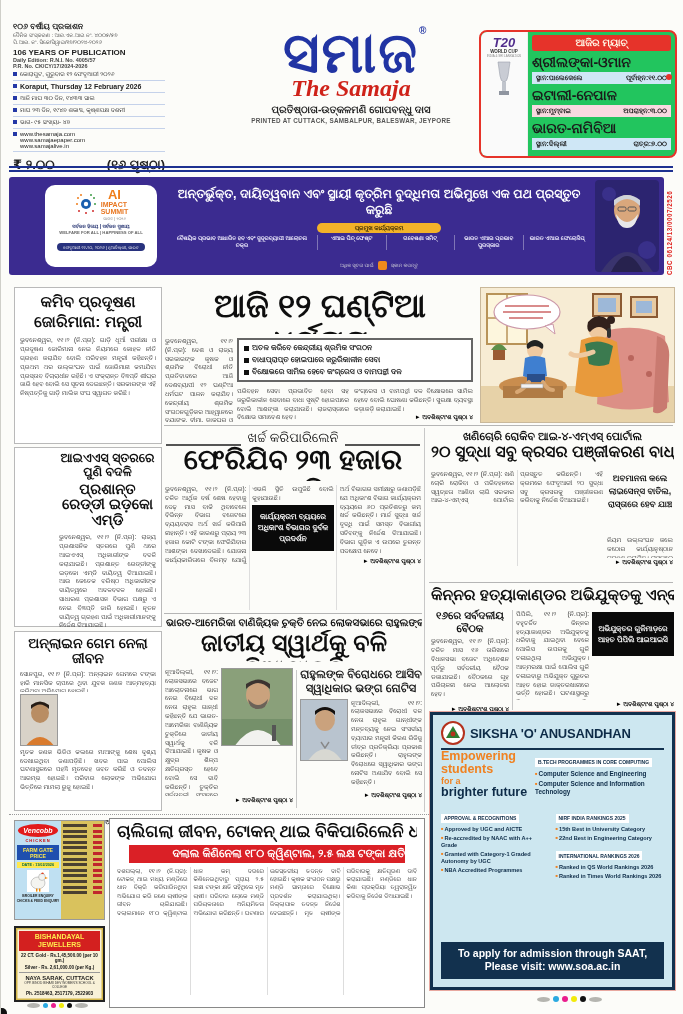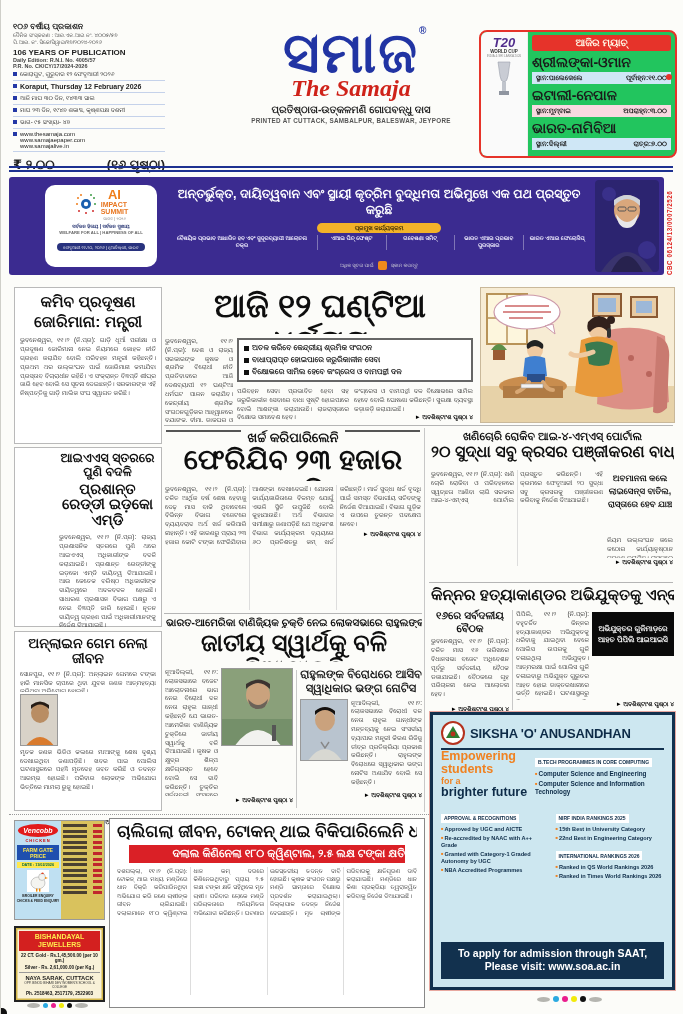--- a/index.html
+++ b/index.html
@@ -9,21 +9,21 @@
   .abs{position:absolute;}
   .hl{font-weight:800;color:#0e0e0e;text-align:center;line-height:1.1;overflow:hidden;}
   .body-txt{font-size:6.3px;line-height:1.4;text-align:justify;color:#333;overflow:hidden;}
   .cols3{columns:3;column-gap:6px;column-rule:1px solid #ddd;}
   .cols2{columns:2;column-gap:6px;column-rule:1px solid #ddd;}
   .cols4{columns:4;column-gap:6px;column-rule:1px solid #ddd;}
   .cont{display:block;text-align:right;font-size:6px;font-weight:700;color:#000;margin-top:1px;}
   .black-inset{background:#0a0a0a;color:#fff;font-weight:700;text-align:center;
                display:flex;align-items:center;justify-content:center;padding:3px;line-height:1.5;}
   .art-box{border:1px solid #b9b9b9;padding:4px 5px;background:#fff;box-sizing:border-box;}
-  .kicker-rule{display:flex;align-items:flex-start;gap:6px;font-weight:700;color:#111;}
+  .kicker-rule{display:flex;align-items:flex-end;gap:6px;font-weight:400;color:#111;}
   .kicker-rule::before,.kicker-rule::after{content:"";flex:1;border-top:2px solid #555;}
   .vline{position:absolute;width:1px;background:#c8c8c8;}
   .hline{position:absolute;height:1px;background:#b5b5b5;}
   
   .pub-info{font-size:5.5px;color:#222;}
   .pub-info .oy{font-size:8px;font-weight:800;}
   .pub-info .yen{font-size:8px;font-weight:800;margin-top:2px;}
   .pub-info .t{color:#444;}
   .m-row{display:flex;gap:3px;align-items:flex-start;border-bottom:0.5px solid #c5d2ea;
          padding:2px 0;font-size:6px;}
@@ -346,20 +346,21 @@
 
   <div class="hline" style="left:163px;top:425px;width:509px;"></div>
   <div class="vline" style="left:423px;top:428px;height:384px;"></div>
 
   <div class="abs kicker-rule" style="left:165px;top:430px;width:254px;font-size:13px;justify-content:center;">
       <span>ଖର୍ଚ୍ଚ କରିପାରିଲେନି</span>
     </div>
   <div class="abs hl" style="left:165px;top:445px;width:254px;font-size:28px;height:36px;">ଫେରିଯିବ ୨୩ ହଜାର କୋଟି</div>
   <div class="abs cols3 body-txt" style="left:164px;top:485px;width:256px;height:125px;">
     <span>ଭୁବନେଶ୍ୱର, ୧୧।୨ (ନି.ପ୍ର): ଚଳିତ ଆର୍ଥିକ ବର୍ଷ ଶେଷ ହେବାକୁ ଦେଢ଼ ମାସ ବାକି ଥିବାବେଳେ ବିଭିନ୍ନ ବିଭାଗ ବଜେଟରେ ବ୍ୟୟବରାଦ ଅର୍ଥ ଖର୍ଚ୍ଚ କରିପାରି ନାହାନ୍ତି। ଏହି କାରଣରୁ ପ୍ରାୟ ୨୩ ହଜାର କୋଟି ଟଙ୍କା ଫେରିଯିବାର ଆଶଙ୍କା ଦେଖାଦେଇଛି। ଯୋଜନା କାର୍ଯ୍ୟକାରିତାରେ ବିଳମ୍ବ ଯୋଗୁଁ ଏଭଳି ସ୍ଥିତି ଉପୁଜିଛି ବୋଲି କୁହାଯାଉଛି।</span>
+    <div class="black-inset" style="height:40px;font-size:7.6px;break-inside:avoid;margin:2px 0;">କାର୍ଯ୍ୟକ୍ରମ ବ୍ୟୟରେ ଅଧିକାଂଶ ବିଭାଗର ଦୁର୍ବଳ ପ୍ରଦର୍ଶନ</div>
     <span>ଅର୍ଥ ବିଭାଗର ସମୀକ୍ଷାରୁ ଜଣାପଡ଼ିଛି ଯେ ଅଧିକାଂଶ ବିଭାଗ କାର୍ଯ୍ୟକ୍ରମ ବ୍ୟୟରେ ୬୦ ପ୍ରତିଶତରୁ କମ୍ ଖର୍ଚ୍ଚ କରିଛନ୍ତି। ମାର୍ଚ୍ଚ ସୁଦ୍ଧା ଖର୍ଚ୍ଚ ବୃଦ୍ଧି ପାଇଁ ସମସ୍ତ ବିଭାଗୀୟ ସଚିବଙ୍କୁ ନିର୍ଦ୍ଦେଶ ଦିଆଯାଇଛି। ବିଭାଗ ଗୁଡ଼ିକ ଏ ଉପରେ ତୁରନ୍ତ ପଦକ୍ଷେପ ନେବେ।</span>
     <span class="cont">► ଅବଶିଷ୍ଟାଂଶ ପୃଷ୍ଠା ୪</span>
   </div>
 
   <div class="abs hl" style="left:430px;top:430px;width:243px;font-size:11px;white-space:nowrap;">ଖଣିଚୋରି ରୋକିବ ଆଇ-୪-ଏମ୍ଏସ୍ ପୋର୍ଟାଲ</div>
   <div class="abs hl" style="left:430px;top:443px;width:243px;font-size:16px;height:22px;white-space:nowrap;">୨୦ ସୁଦ୍ଧା ସବୁ କ୍ରସର ପଞ୍ଜୀକରଣ ବାଧ୍ୟ</div>
   <div class="abs cols2 body-txt" style="left:430px;top:470px;width:172px;height:96px;">ଭୁବନେଶ୍ୱର, ୧୧।୨ (ନି.ପ୍ର): ଖଣି ଚୋରି ରୋକିବା ଓ ପରିବହନରେ ସ୍ୱଚ୍ଛତା ଆଣିବା ଲାଗି ସରକାର ଆଇ-୪-ଏମ୍ଏସ୍ ପୋର୍ଟାଲ ପ୍ରସ୍ତୁତ କରିଛନ୍ତି। ଏହି କ୍ରମରେ ଫେବୃଆରୀ ୨୦ ସୁଦ୍ଧା ସବୁ କ୍ରସରକୁ ପଞ୍ଜୀକରଣ କରିବାକୁ ନିର୍ଦ୍ଦେଶ ଦିଆଯାଇଛି।</div>
   <div class="abs" style="left:606px;top:472px;width:66px;height:60px;font-size:8.6px;font-weight:800;text-align:center;line-height:1.5;color:#111;overflow:hidden;">ଅବମାନନା କଲେ ଲାଇସେନ୍ସ ବାତିଲ, ରାସ୍ତାରେ ହେବ ଯାଞ୍ଚ</div>
   <div class="abs" style="left:606px;top:536px;width:66px;height:32px;">
     <div class="body-txt" style="height:22px;">ନିୟମ ଉଲ୍ଲଂଘନ କଲେ କଠୋର କାର୍ଯ୍ୟାନୁଷ୍ଠାନ ଗ୍ରହଣ କରାଯିବ। ରାସ୍ତାରେ ଗାଡ଼ି ଯାଞ୍ଚ ହେବ।</div>

